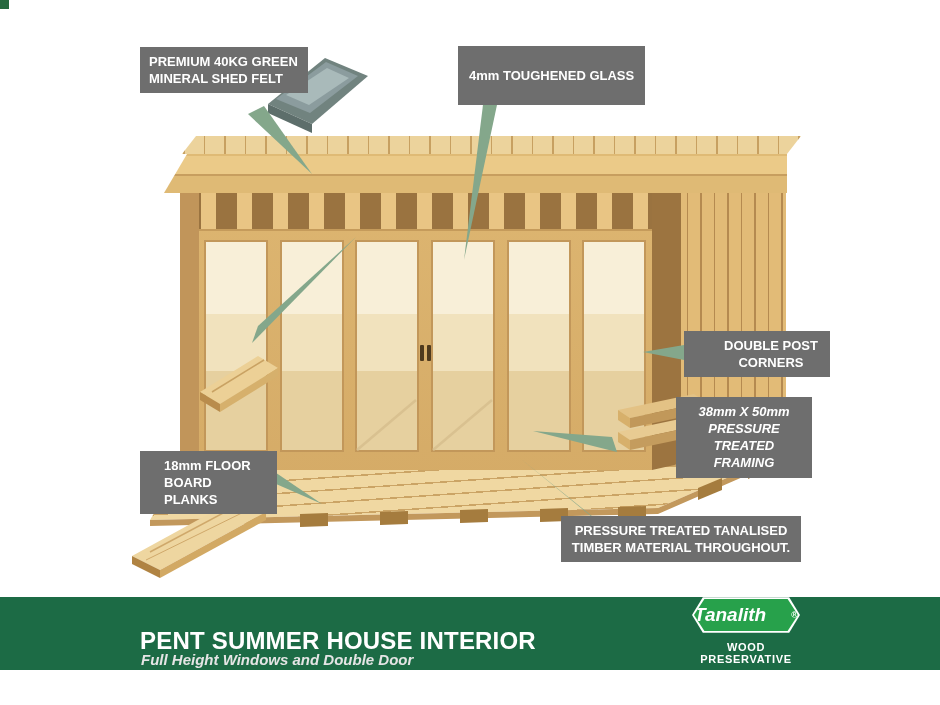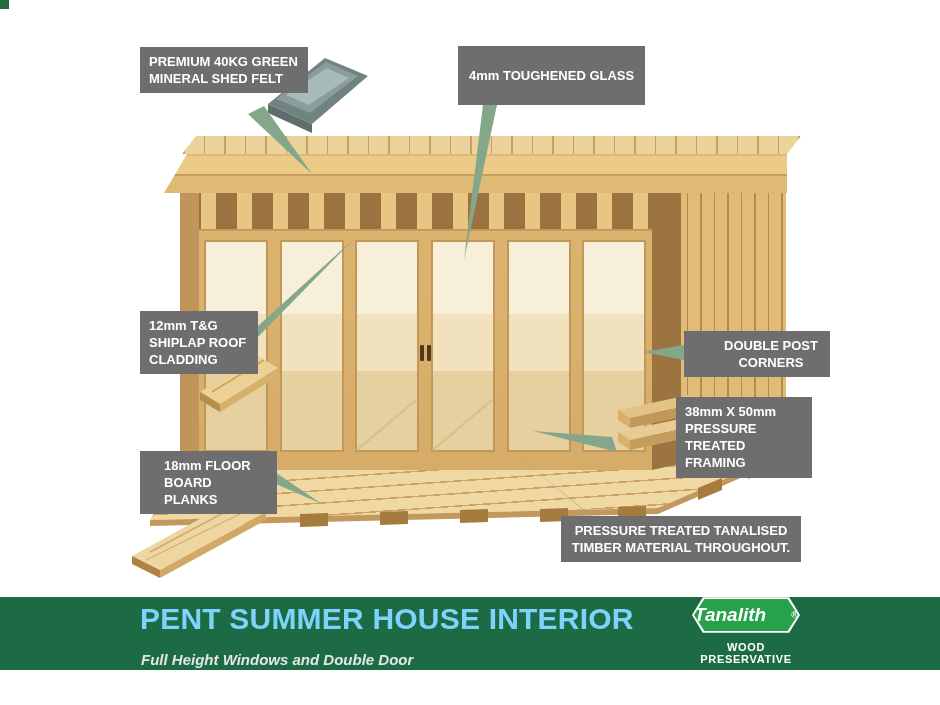--- a/index.html
+++ b/index.html
@@ -34,28 +34,28 @@
   
   .overlay{position:absolute;left:0;top:0;width:940px;height:595px;pointer-events:none;}
 
   
   .callout{position:absolute;background:#6e6e6e;color:#fff;
     font-weight:bold;font-size:13px;line-height:1.32;padding:6px 9px;}
   .c-felt{left:140px;top:47px;width:150px;}
   .c-glass{left:458px;top:46px;white-space:nowrap;padding:21px 11px;}
   .c-cladding{left:140px;top:311px;width:100px;}
   .c-corners{left:684px;top:331px;width:100px;text-align:center;padding-left:37px;}
-  .c-framing{left:676px;top:397px;width:118px;text-align:left;}
+  .c-framing{left:676px;top:397px;width:118px;text-align:center;font-style:italic;}
   .c-floor{left:140px;top:451px;width:104px;padding-left:24px;}
   .c-timber{left:561px;top:516px;width:222px;text-align:center;}
 
   
   .banner{position:absolute;left:0;top:597px;width:940px;height:108px;background:#1c6b45;}
-  .banner-title{position:absolute;left:140px;top:5px;color:#7dd3fc;font-weight:800;
-    font-size:30px;letter-spacing:.2px;}
+  .banner-title{position:absolute;left:140px;top:30px;color:#ffffff;font-weight:800;
+    font-size:24px;letter-spacing:.2px;}
   .banner-sub{position:absolute;left:141px;top:54px;color:#e5e5e5;font-weight:bold;
     font-style:italic;font-size:15px;}
   .logo-wrap{position:absolute;left:690px;top:-3px;width:112px;text-align:center;}
   .logo-shield{position:relative;width:108px;height:42px;margin:0 auto;background:#ffffff;
     clip-path:polygon(0 50%,10% 8%,90% 8%,100% 50%,90% 92%,10% 92%);}
   .logo-shield-inner{position:absolute;inset:2px;background:#27a14b;
     clip-path:polygon(0 50%,10% 8%,90% 8%,100% 50%,90% 92%,10% 92%);
     display:flex;align-items:center;justify-content:space-between;color:#fff;
     font-style:italic;font-weight:bold;font-size:19px;}
   .logo-shield-inner sup{font-size:9px;font-style:normal;margin-left:1px;}
@@ -151,21 +151,20 @@
       <polygon points="258,326 252,343 356,237"></polygon>
       <polygon points="684,345 684,360 643,352"></polygon>
       <polygon points="612,437 617,452 533,431"></polygon>
       <polygon points="260,462 260,477 322,504"></polygon>
       <polygon points="592,517 603,525 521,459"></polygon>
     </g>
   </svg>
 
   <div class="callout c-felt">PREMIUM 40KG GREEN MINERAL SHED FELT</div>
   <div class="callout c-glass">4mm TOUGHENED GLASS</div>
-  <div class="callout c-cladding">12mm T&amp;G SHIPLAP ROOF CLADDING</div>
   <div class="callout c-corners">DOUBLE POST CORNERS</div>
   <div class="callout c-framing">38mm X 50mm PRESSURE TREATED FRAMING</div>
   <div class="callout c-floor">18mm FLOOR BOARD PLANKS</div>
   <div class="callout c-timber">PRESSURE TREATED TANALISED TIMBER MATERIAL THROUGHOUT.</div>
 
   <div class="banner">
     <div class="banner-title">PENT SUMMER HOUSE INTERIOR</div>
     <div class="banner-sub">Full Height Windows and Double Door</div>
 
     <div class="logo-wrap">

